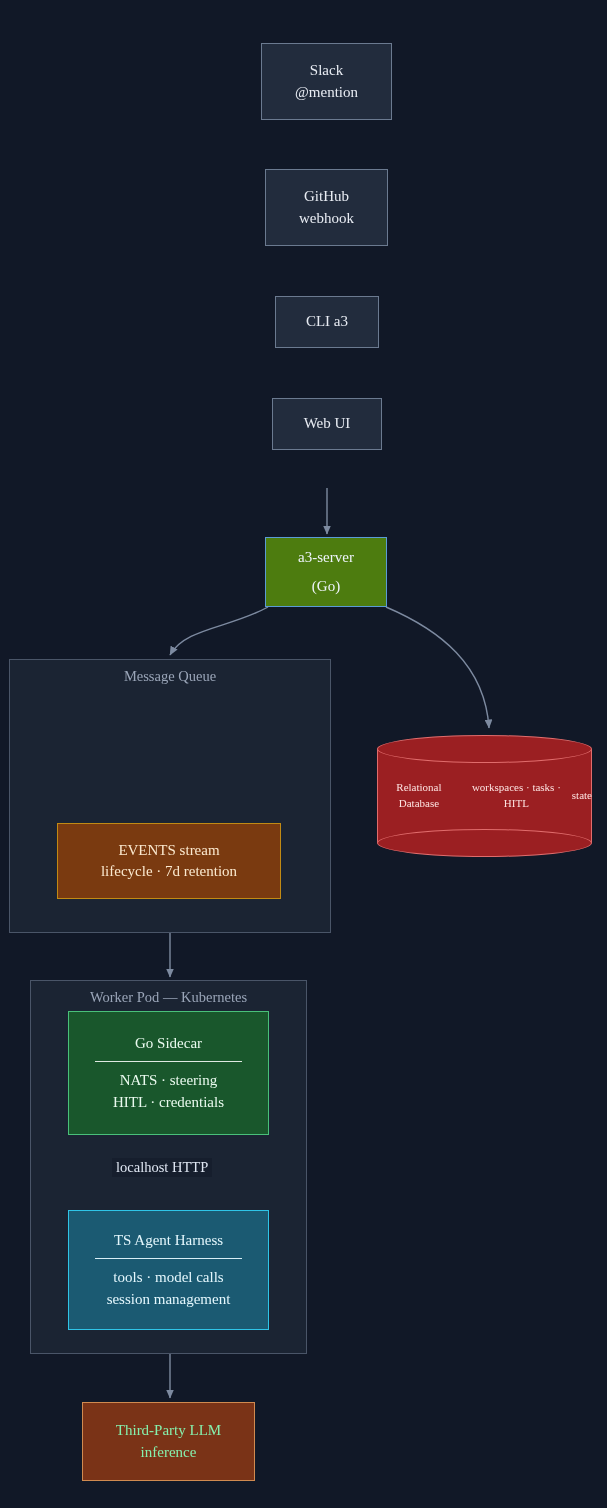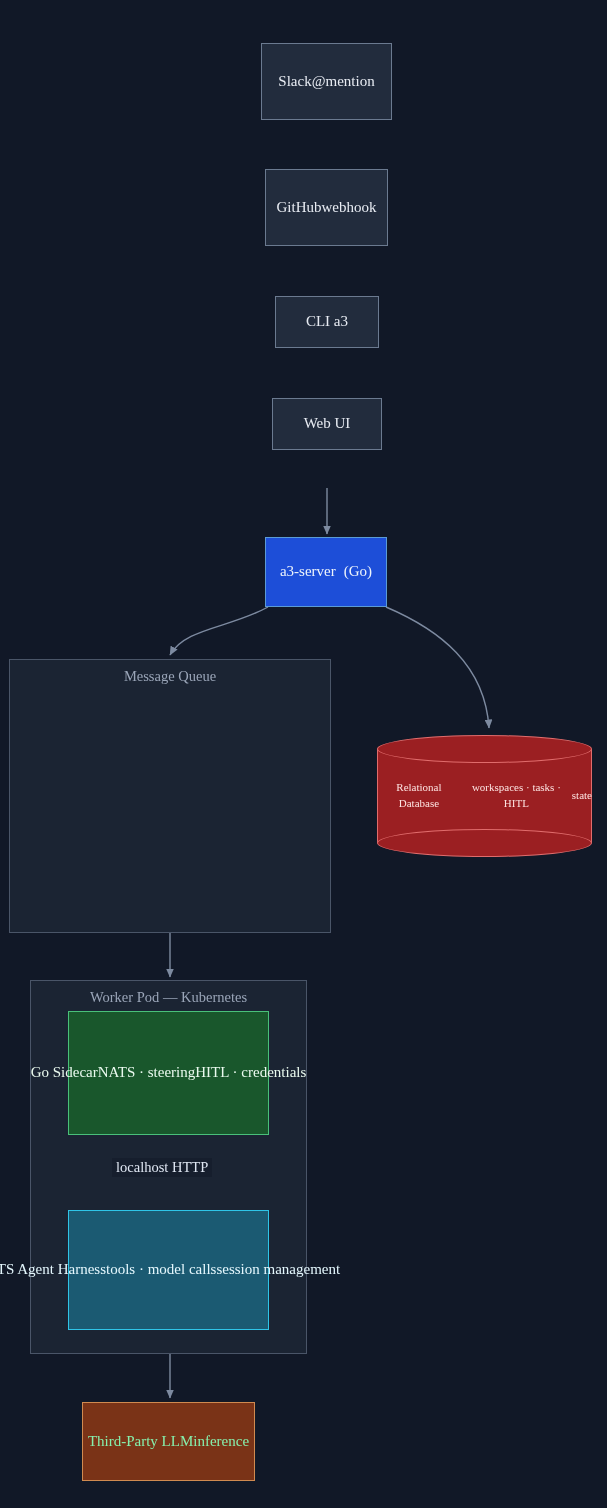--- a/index.html
+++ b/index.html
@@ -34,38 +34,38 @@
     width: 100%;
     text-align: center;
     color: #9aa5b8;
     font-size: 14.5px;
     white-space: nowrap;
   }
   .node {
     position: absolute;
     box-sizing: border-box;
     display: flex;
-    flex-direction: row;
+    flex-direction: column;
     align-items: center;
     justify-content: center;
     text-align: center;
     line-height: 1.42;
   }
   .node .line { display: block; white-space: nowrap; }
 
   
   .n-plain {
     background: #222c3d;
     border: 1px solid #6b7a90;
     color: #e8ecf3;
     font-size: 15px;
   }
   
   .n-server {
-    background: #1d4ed8;
+    background: #4d7c0f;
     border: 1.6px solid #5b9bd5;
     color: #eef4fb;
     font-size: 15px;
     gap: 8px;
   }
   
   .n-stream {
     background: #7a3a10;
     border: 1.6px solid #c18a14;
     color: #fbe9cf;
@@ -197,20 +197,24 @@
   <div class="node n-server" style="left:265px; top:537px; width:122px; height:70px;">
     <span class="line">a3-server</span>
     <span class="line">(Go)</span>
   </div>
 
   <div class="subgraph" style="left:9px; top:659px; width:322px; height:274px;">
     <div class="subgraph-title">Message Queue</div>
   </div>
 
 
+  <div class="node n-stream" style="left:57px; top:823px; width:224px; height:76px;">
+    <span class="line">EVENTS stream</span>
+    <span class="line">lifecycle · 7d retention</span>
+  </div>
 
   <div class="cylinder" style="left:377px; top:735px; width:215px; height:122px;">
     <div class="cyl-body"></div>
     <div class="cyl-bottom"></div>
     <div class="cyl-top"></div>
     <div class="cyl-label">
       <span class="line">Relational Database</span>
       <span class="line">workspaces · tasks · HITL</span>
       <span class="line">state</span>
     </div>

